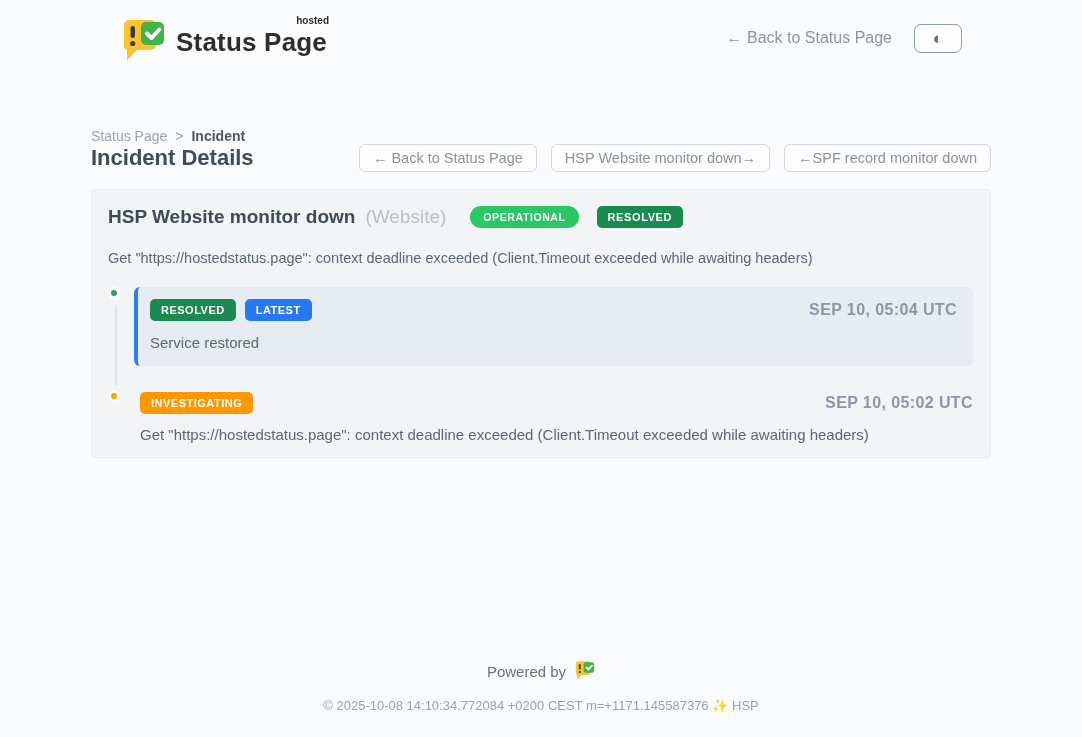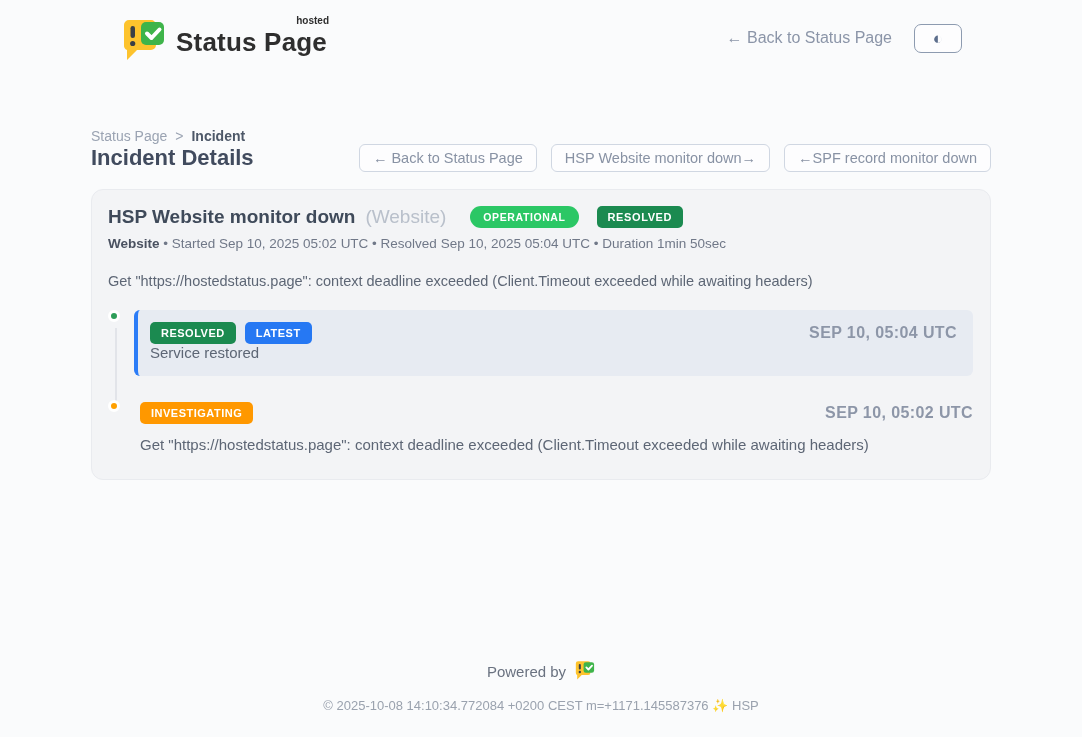--- a/index.html
+++ b/index.html
@@ -46,22 +46,22 @@
   .nav-buttons { display:flex; gap:14px; }
   .nav-btn {
     border:1px solid #d0d7e2; border-radius:6px; background:#fdfdfe;
     color:#8892a4; font-size:14.5px; padding:4px 13px; height:28px;
     font-family:inherit; cursor:pointer; white-space:nowrap;
   }
 
   
   .card {
     margin-top:17px; background:#f3f4f6;
-    border:1px solid #e9ebef; border-radius:12px;
-    padding:16px 17px 26px 16px;
+    border:1px solid #e9ebef; border-radius:3px;
+    padding:16px 17px 14px 16px;
   }
   .card-title-row { display:flex; align-items:center; gap:8px; }
   .incident-title { font-size:19px; font-weight:600; color:#3f4a5a; }
   .incident-component { font-size:19px; color:#b9c0cb; margin-left:2px; }
   .pill {
     margin-left:16px;
     color:#fff; font-size:10.5px; font-weight:700; letter-spacing:0.6px;
     padding:5px 13px; border-radius:999px;
   }
   .chip {
@@ -92,21 +92,21 @@
   .tl-plain { padding:2px 0 0 6px; }
   .tl-head { display:flex; align-items:center; }
   .tl-badge {
     color:#fff; font-size:11px; font-weight:700; letter-spacing:0.5px;
     padding:5px 11px; border-radius:5px; margin-right:9px;
   }
   .tl-time {
     margin-left:auto; font-size:16px; font-weight:700;
     color:#8d96a8; letter-spacing:0.4px;
   }
-  .tl-message { font-size:15px; color:#5d6675; }
+  .tl-message { margin-top:13px; font-size:15px; color:#5d6675; }
   .tl-plain .tl-message { margin-top:12px; }
 
   
   .footer { position:absolute; left:0; right:0; bottom:24px; text-align:center; }
   .powered { display:flex; align-items:center; justify-content:center; gap:8px;
     font-size:15px; color:#6a7280; }
   .powered svg { cursor:pointer; }
   .copyright { margin-top:15px; font-size:13px; color:#9aa2ae; }
 </style>
 </head>
@@ -152,23 +152,20 @@
   </div>
 
   <div class="card">
     <div class="card-title-row">
       <span class="incident-title">HSP Website monitor down</span>
       <span class="incident-component">(Website)</span>
       <span class="pill" style="background-color: rgb(43, 199, 101);">OPERATIONAL</span>
       <span class="chip" style="background-color: rgb(27, 138, 80);">RESOLVED</span>
     </div>
 
-    <div class="meta-line">
-      <span class="meta-component">Website</span><span> • Started Sep 10, 2025 05:02 UTC • Resolved Sep 10, 2025 05:04 UTC • Duration 1min 50sec</span>
-    </div>
 
     <div class="incident-description">Get "https://hostedstatus.page": context deadline exceeded (Client.Timeout exceeded while awaiting headers)</div>
 
     <div class="timeline">
       <div class="tl-line"></div>
 
       <div class="tl-item">
         <span class="tl-dot" style="background-color: rgb(45, 157, 88);"></span>
         <div class="tl-box">
           <div class="tl-head">

